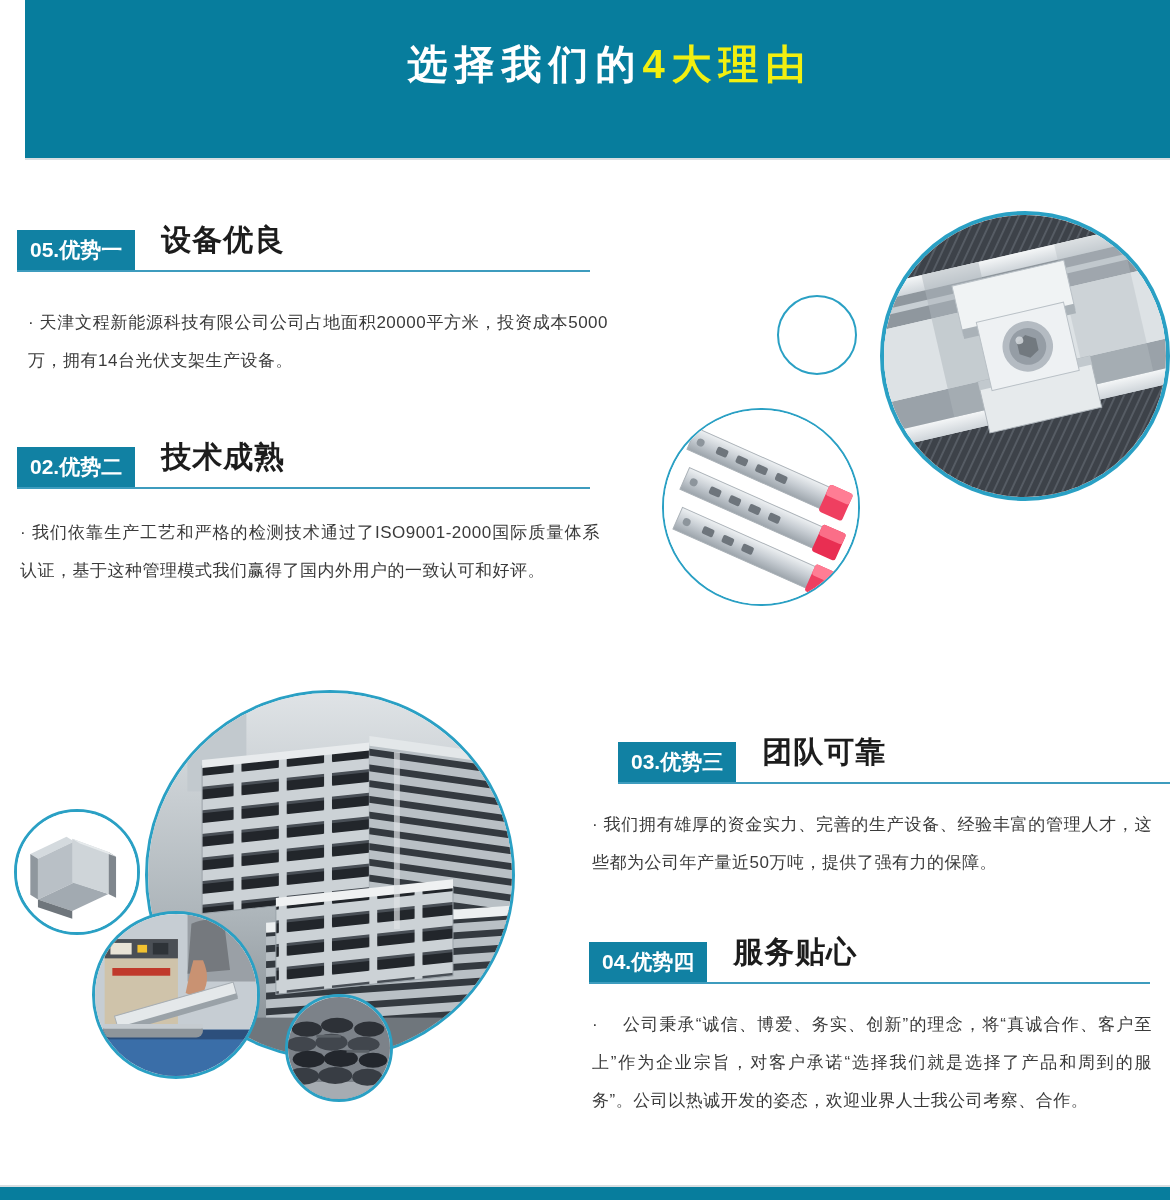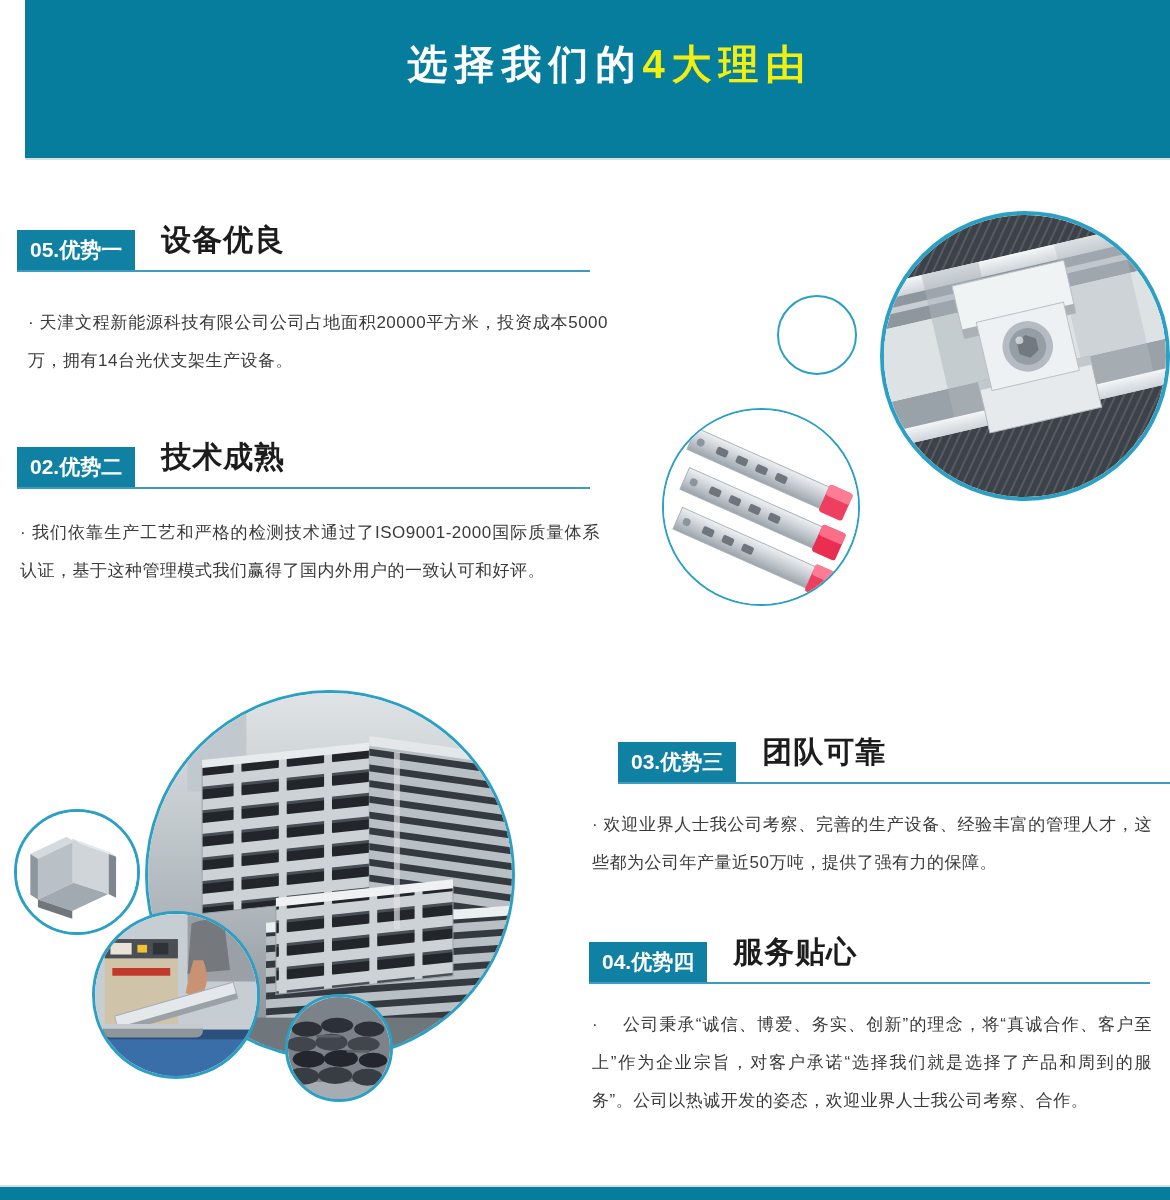--- a/index.html
+++ b/index.html
@@ -71,21 +71,21 @@
   <div class="sec-head" id="sec2-head">
     <div class="sec-badge">02.优势二</div>
     <div class="sec-title">技术成熟</div>
   </div>
   <div class="sec-body" id="sec2-body">· 我们依靠生产工艺和严格的检测技术通过了ISO9001-2000国际质量体系认证，基于这种管理模式我们赢得了国内外用户的一致认可和好评。</div>
 
   <div class="sec-head" id="sec3-head">
     <div class="sec-badge">03.优势三</div>
     <div class="sec-title">团队可靠</div>
   </div>
-  <div class="sec-body" id="sec3-body">· 欢迎业界人士我公司考察、完善的生产设备、经验丰富的管理人才，这些都为公司年产量近50万吨，提供了强有力的保障。</div>
+  <div class="sec-body" id="sec3-body">· 我们拥有雄厚的资金实力、完善的生产设备、经验丰富的管理人才，这些都为公司年产量近50万吨，提供了强有力的保障。</div>
 
   <div class="sec-head" id="sec4-head">
     <div class="sec-badge">04.优势四</div>
     <div class="sec-title">服务贴心</div>
   </div>
   <div class="sec-body" id="sec4-body">·　 公司秉承“诚信、博爱、务实、创新”的理念，将“真诚合作、客户至上”作为企业宗旨，对客户承诺“选择我们就是选择了产品和周到的服务”。公司以热诚开发的姿态，欢迎业界人士我公司考察、合作。</div>
 
   <div class="circle" id="c-clamp">
     <svg viewBox="0 0 290 290">
       <defs>

